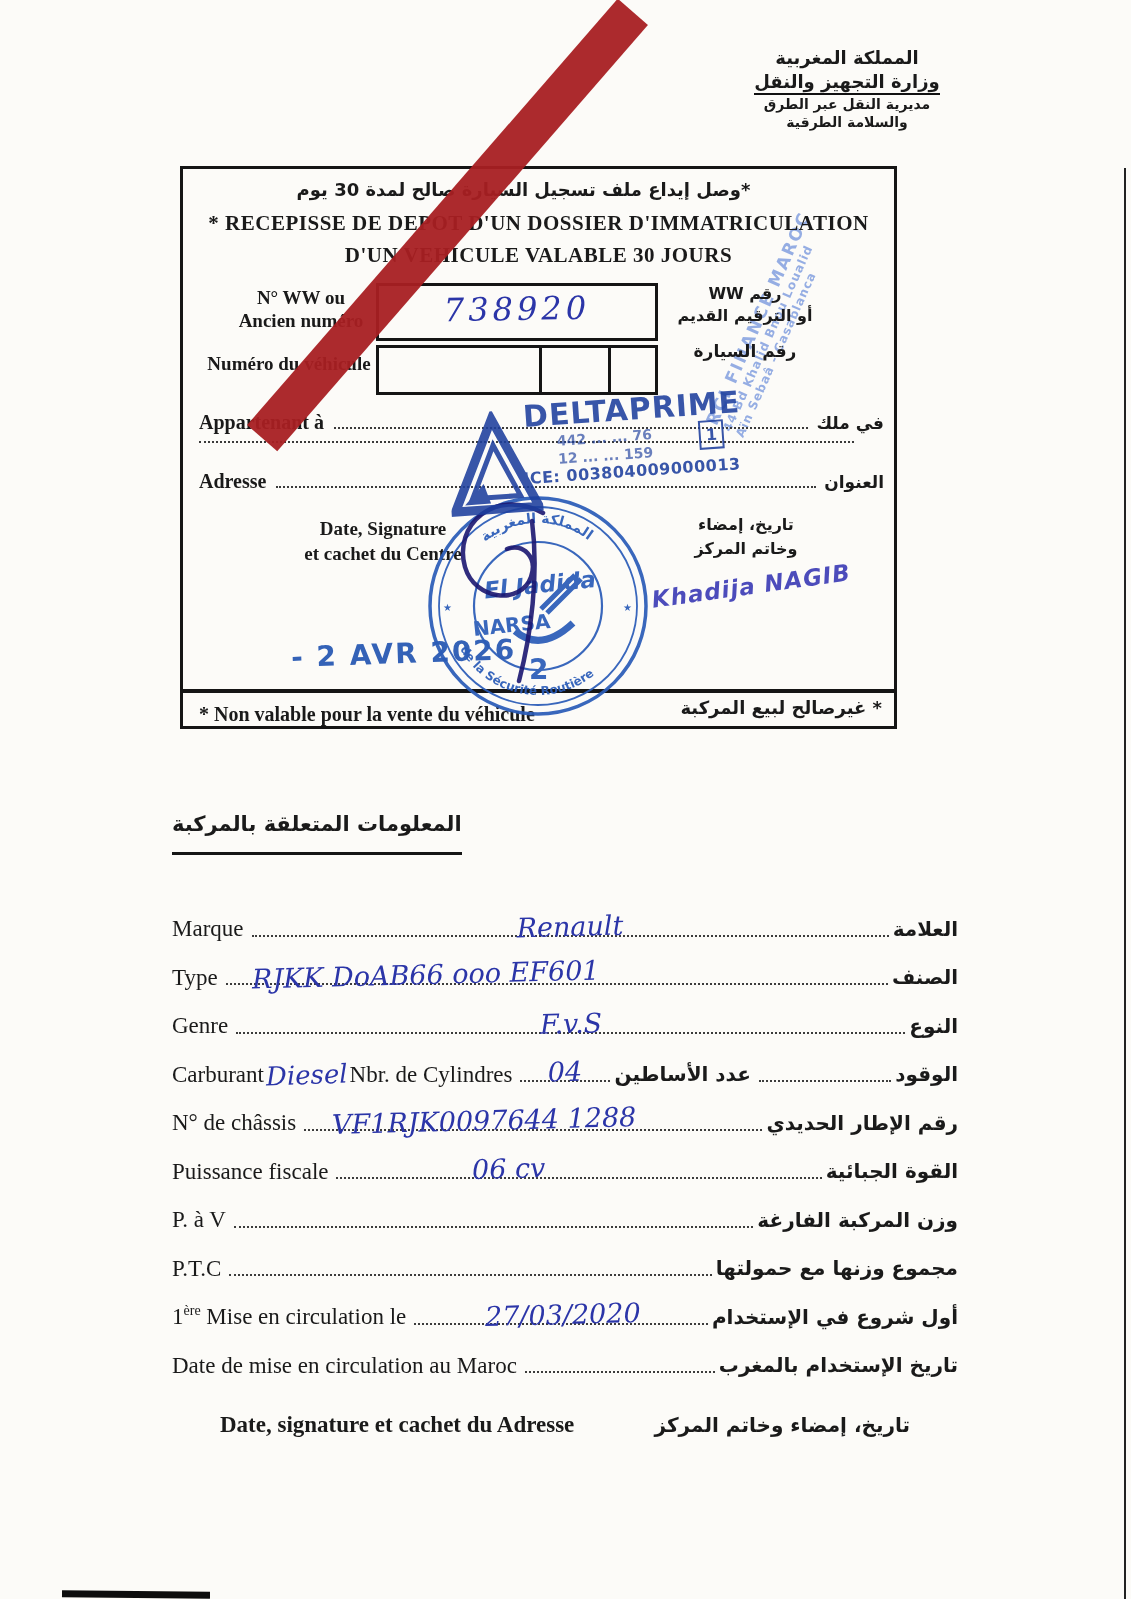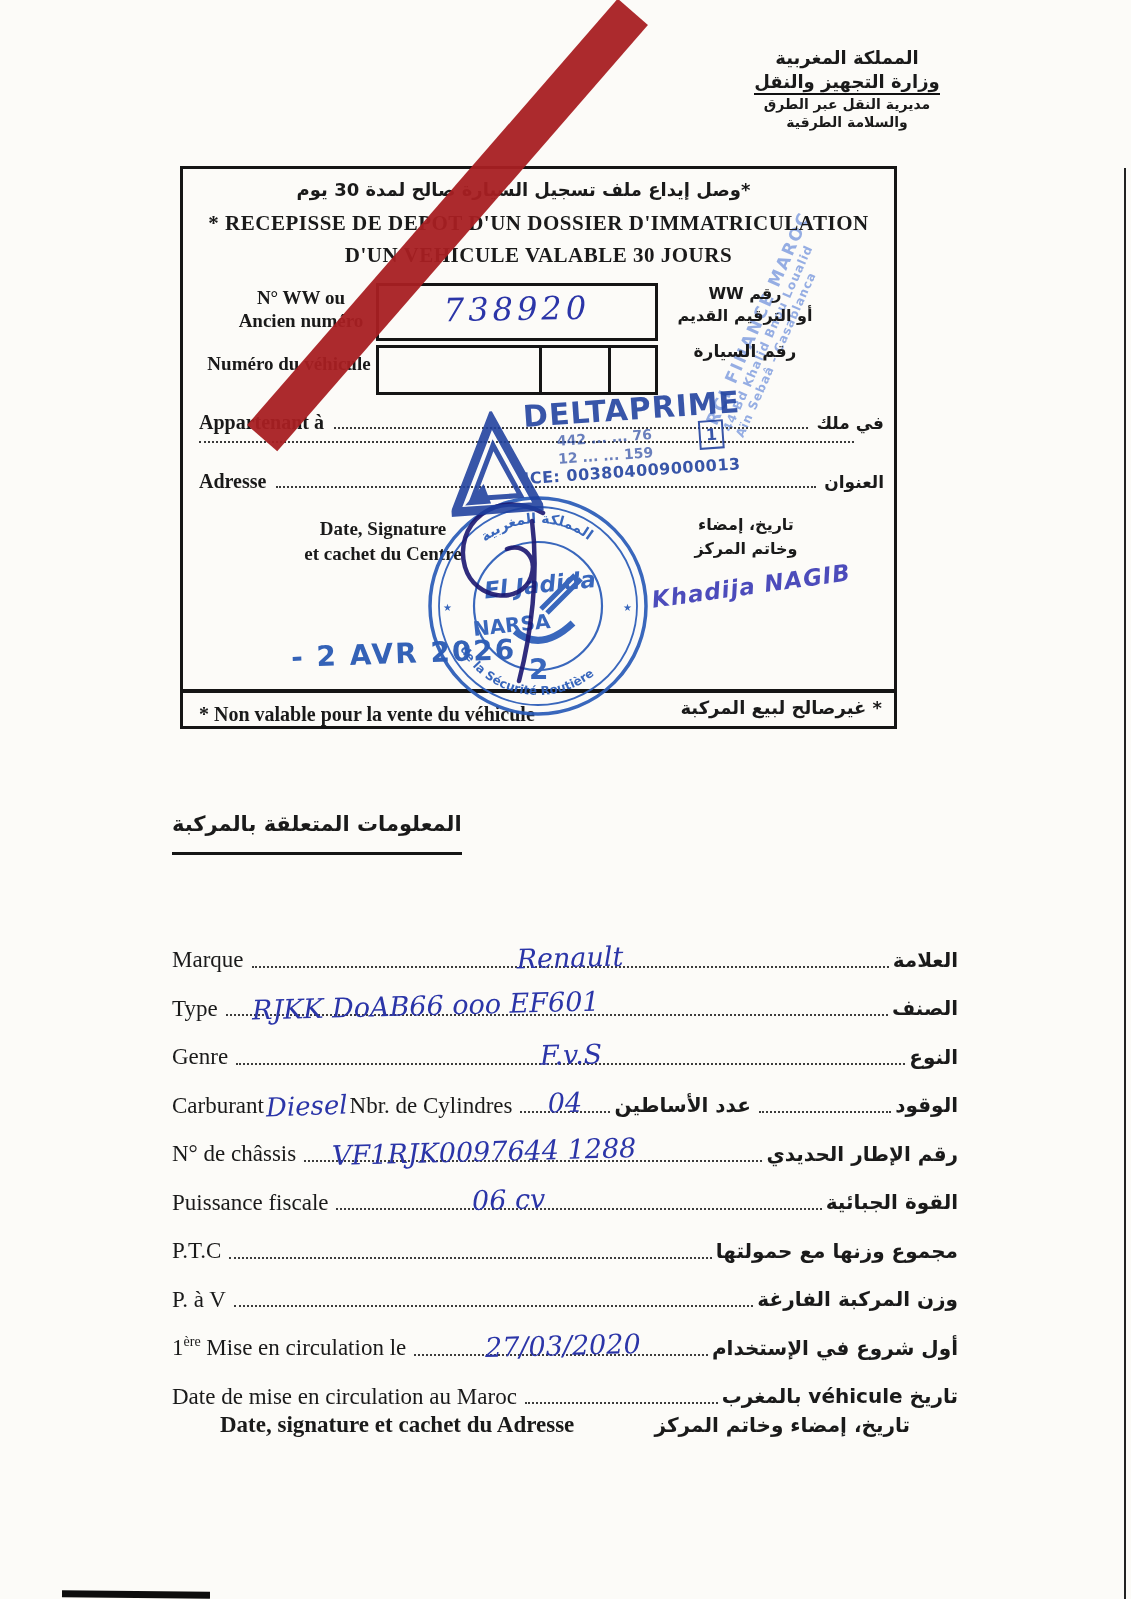--- a/index.html
+++ b/index.html
@@ -74,21 +74,21 @@
 
   
   .round-stamp{left:240px;top:322px;width:230px;height:230px;z-index:5;opacity:.93;}
   .sig-svg{left:252px;top:316px;width:160px;height:230px;z-index:6;}
 
   
   .sec-titles{left:172px;top:812px;width:786px;display:flex;justify-content:space-between;align-items:flex-end;}
   .sec-fr{font-size:25px;font-weight:700;border-bottom:3px solid #161616;padding-bottom:5px;}
   .sec-ar{font-size:21px;border-bottom:3px solid #161616;padding-bottom:16px;}
 
-  .rows{left:172px;top:924px;width:786px;}
+  .rows{left:172px;top:893px;width:786px;}
   .frow{position:relative;height:48.5px;display:flex;align-items:flex-end;}
   .frow .lbl{font-size:23px;line-height:1.05;white-space:nowrap;}
   .frow .fill{flex:1;position:relative;border-bottom:2.5px dotted #3c3c3c;margin:0 4px 5px 8px;height:8px;}
   .frow .arlbl{font-size:20px;line-height:1.1;white-space:nowrap;margin-bottom:2px;}
   .hw{position:absolute;bottom:-7px;font-size:27px;white-space:nowrap;transform:rotate(-1.5deg);}
   .hw.center{left:50%;transform:translateX(-50%) rotate(-1.5deg);}
   .hw-inline{position:relative;bottom:-3px;font-size:26px;margin:0 2px;white-space:nowrap;transform:rotate(-2deg);display:inline-block;}
   sup.e{font-size:14px;vertical-align:super;line-height:0;}
 
   .footer-row{left:220px;top:1412px;width:690px;display:flex;justify-content:space-between;align-items:baseline;}
@@ -269,43 +269,43 @@
 
     <div class="frow">
       <span class="lbl">Puissance fiscale</span>
       <span class="fill">
         <span class="hw ink" style="left:28%;">06 cv</span>
       </span>
       <span class="arlbl ar">القوة الجبائية</span>
     </div>
 
     <div class="frow">
+      <span class="lbl">P. à V</span>
+      <span class="fill"></span>
+      <span class="arlbl ar">وزن المركبة الفارغة</span>
+    </div>
+
+    <div class="frow">
       <span class="lbl">P.T.C</span>
       <span class="fill"></span>
       <span class="arlbl ar">مجموع وزنها مع حمولتها</span>
     </div>
 
     <div class="frow">
-      <span class="lbl">P. à V</span>
-      <span class="fill"></span>
-      <span class="arlbl ar">وزن المركبة الفارغة</span>
-    </div>
-
-    <div class="frow">
       <span class="lbl"><span>1</span><sup class="e">ère</sup><span> Mise en circulation le</span></span>
       <span class="fill">
         <span class="hw ink" style="left:24%;">27/03/2020</span>
       </span>
       <span class="arlbl ar">أول شروع في الإستخدام</span>
     </div>
 
     <div class="frow">
       <span class="lbl">Date de mise en circulation au Maroc</span>
       <span class="fill"></span>
-      <span class="arlbl ar">تاريخ véhicule بالمغرب</span>
+      <span class="arlbl ar">تاريخ الإستخدام بالمغرب</span>
     </div>
 
   </div>
 
   <div class="abs footer-row">
     <span class="footer-fr">Date, signature et cachet du Adresse</span>
     <span class="footer-ar ar">تاريخ، إمضاء وخاتم المركز</span>
   </div>
 
   <div class="edge-right"></div>

